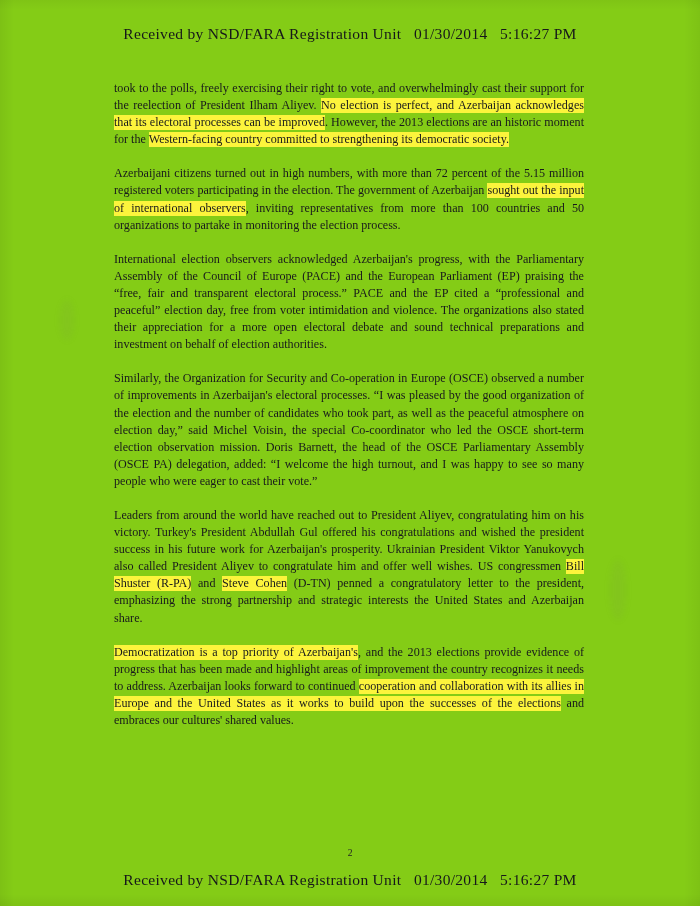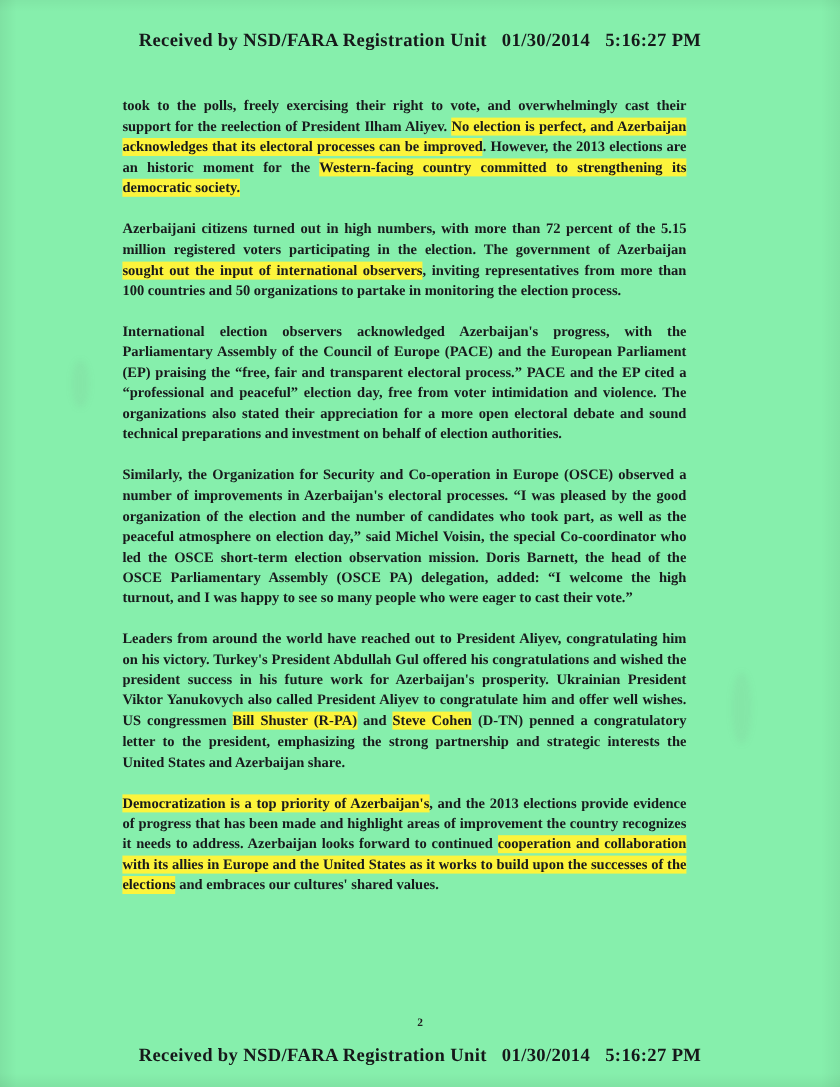--- a/index.html
+++ b/index.html
@@ -11,22 +11,21 @@
     width: 700px;
     height: 906px;
     position: relative;
     font-family: "Liberation Serif", serif;
     color: #1a1a1a;
     overflow: hidden;
   }
   .page {
     position: absolute;
     inset: 0;
-    background: #86efac;
-    font-weight: bold;
+    background: #84cc16;
   }
   
   .scan-edge-left {
     position: absolute;
     left: 0; top: 0; bottom: 0; width: 14px;
     background: linear-gradient(to right, rgba(0,0,0,0.055), rgba(0,0,0,0));
     pointer-events: none;
   }
   .scan-edge-right {
     position: absolute;
@@ -55,21 +54,21 @@
     font-size: 15.5px;
     letter-spacing: 0.3px;
     color: #16181a;
     white-space: pre;
   }
   .stamp-top { top: 25px; }
   .stamp-bottom { top: 871px; }
 
   .body-text {
     position: absolute;
-    left: 102px;
+    left: 114px;
     top: 80px;
     width: 470px;
     font-size: 12.1px;
     line-height: 17.1px;
     text-align: left;
     color: #181a1c;
   }
   .para {
     margin: 0 0 17px 0;
     text-align: justify;

